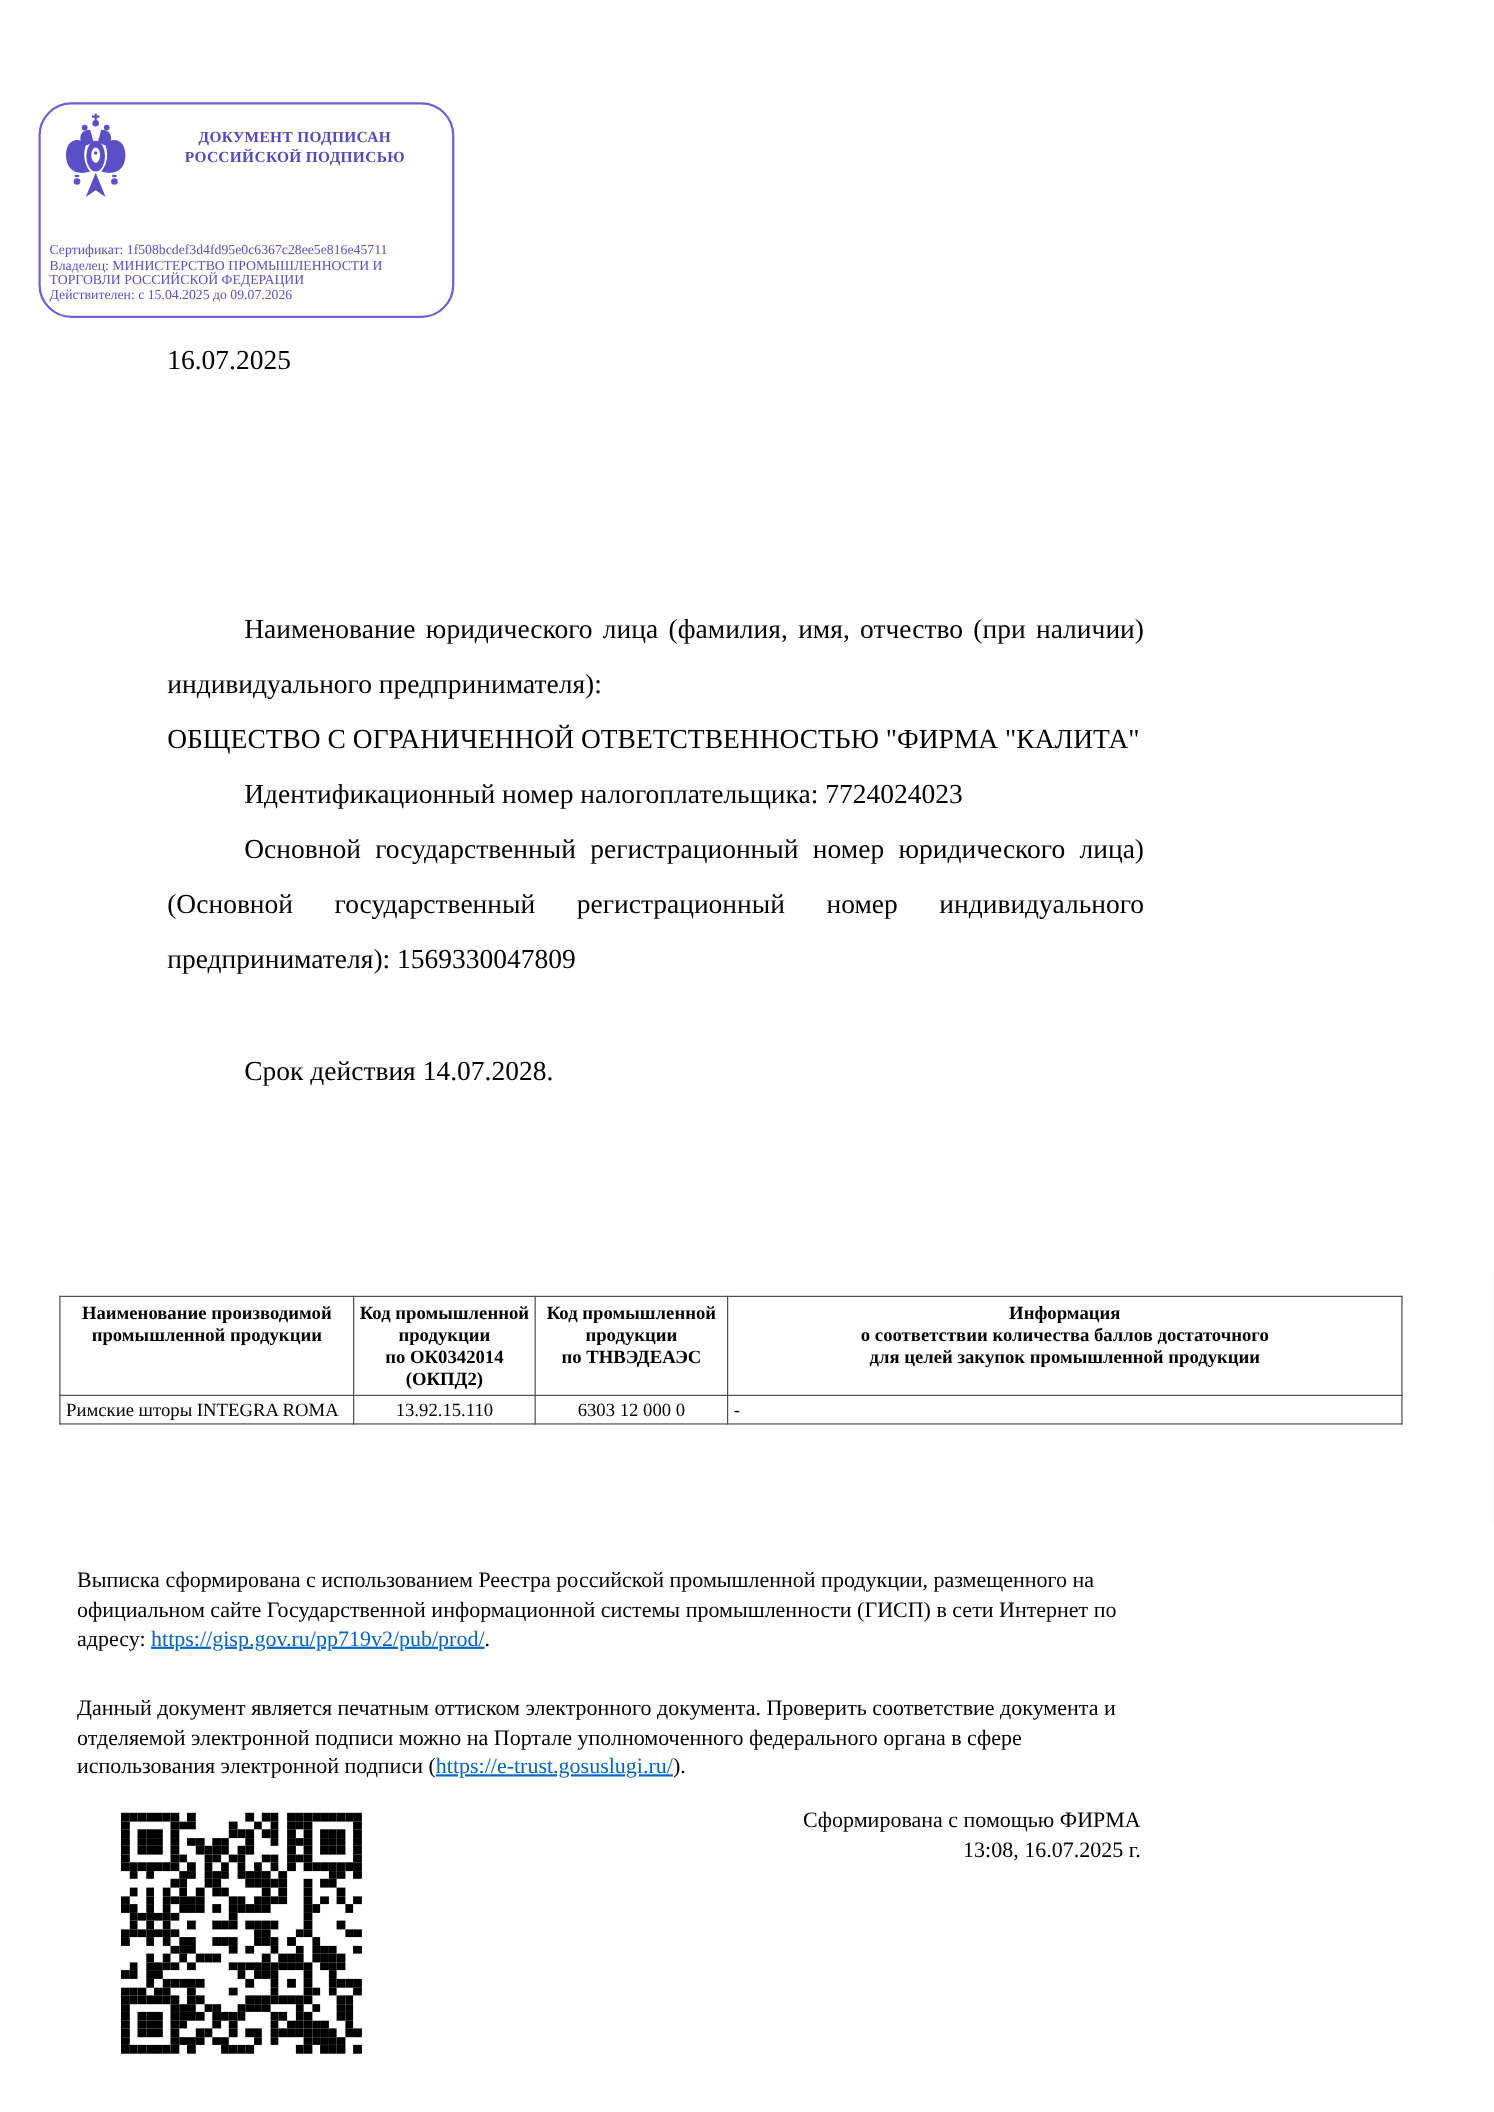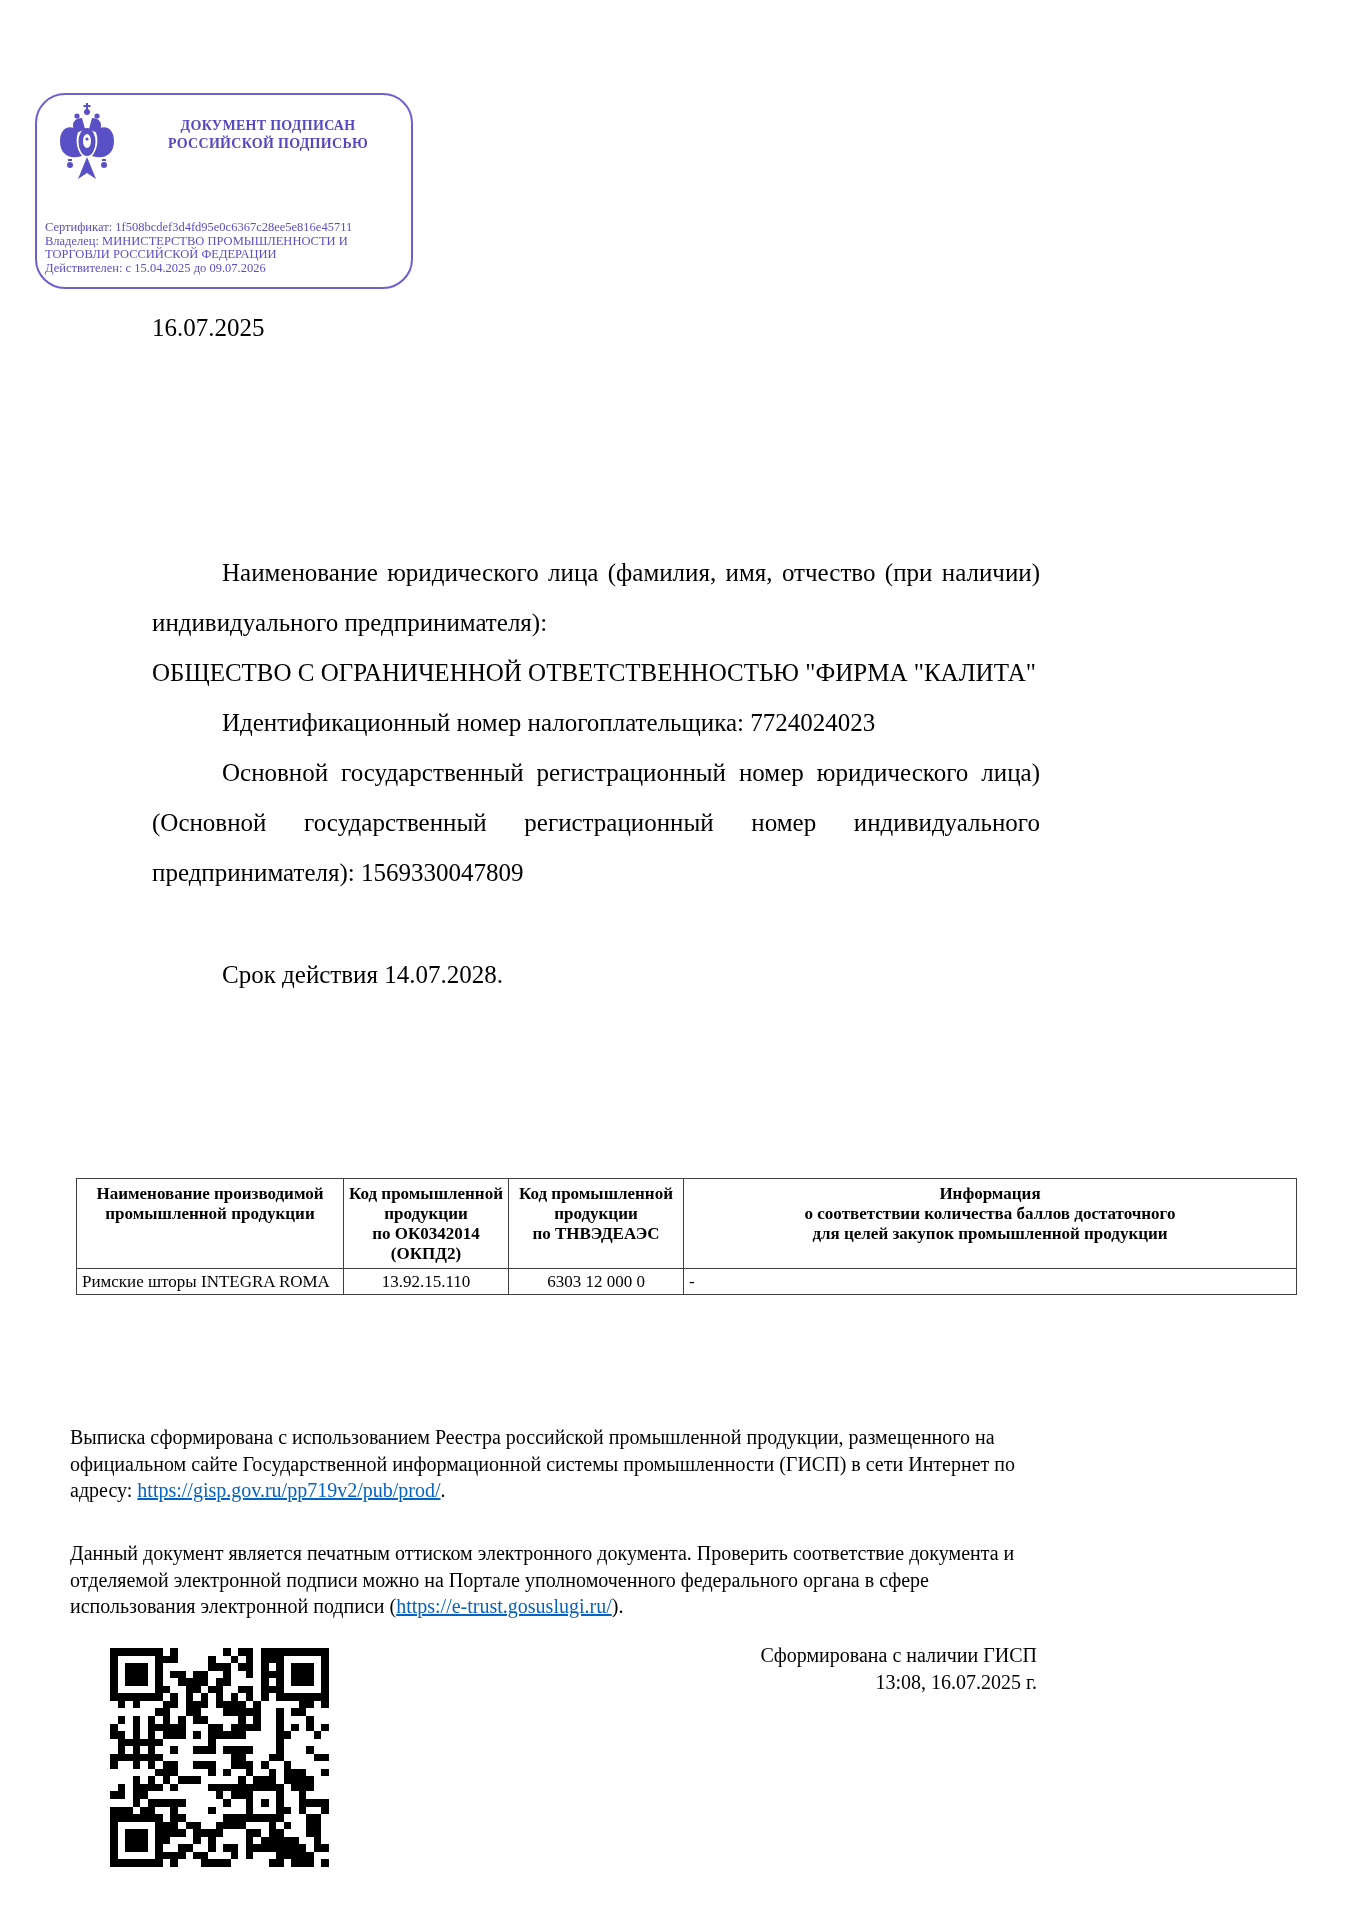--- a/index.html
+++ b/index.html
@@ -40,21 +40,21 @@
   
   .body-block{
     position:absolute;left:152px;width:888px;top:548px;
     font-size:25px;line-height:50px;text-align:justify;
   }
   .body-block p{margin:0;}
   .indent{text-indent:70px;}
   .gap-top{margin-top:52px !important;}
   
   .product-table{
-    position:absolute;left:76px;top:1178px;width:1220px;
+    position:absolute;left:54px;top:1178px;width:1220px;
     border-collapse:collapse;table-layout:fixed;font-size:17px;
   }
   .product-table th,.product-table td{
     border:1px solid #3f3f3f;box-sizing:border-box;
   }
   .product-table th{
     font-weight:bold;vertical-align:top;text-align:center;
     padding:5px 4px 4px;line-height:20px;white-space:pre-line;
   }
   .product-table td{height:26px;padding:1px 5px;line-height:22px;}
@@ -171,21 +171,21 @@
 
   <div class="footer-para footer-1">
     <span>Выписка сформирована с использованием Реестра российской промышленной продукции, размещенного на официальном сайте Государственной информационной системы промышленности (ГИСП) в сети Интернет по адресу: </span><a class="doc-link">https://gisp.gov.ru/pp719v2/pub/prod/</a><span>.</span>
   </div>
 
   <div class="footer-para footer-2">
     <span>Данный документ является печатным оттиском электронного документа. Проверить соответствие документа и отделяемой электронной подписи можно на Портале уполномоченного федерального органа в сфере использования электронной подписи (</span><a class="doc-link">https://e-trust.gosuslugi.ru/</a><span>).</span>
   </div>
 
   <div class="generated">
-    <div>Сформирована с наличии ГИСП</div>
+    <div>Сформирована с помощью ФИРМА</div>
     <div>13:08, 16.07.2025 г.</div>
   </div>
 
   <div class="qr">
       <div style="grid-area: 1 / 1;"></div>
       <div style="grid-area: 1 / 2;"></div>
       <div style="grid-area: 1 / 3;"></div>
       <div style="grid-area: 1 / 4;"></div>
       <div style="grid-area: 1 / 5;"></div>
       <div style="grid-area: 1 / 6;"></div>

